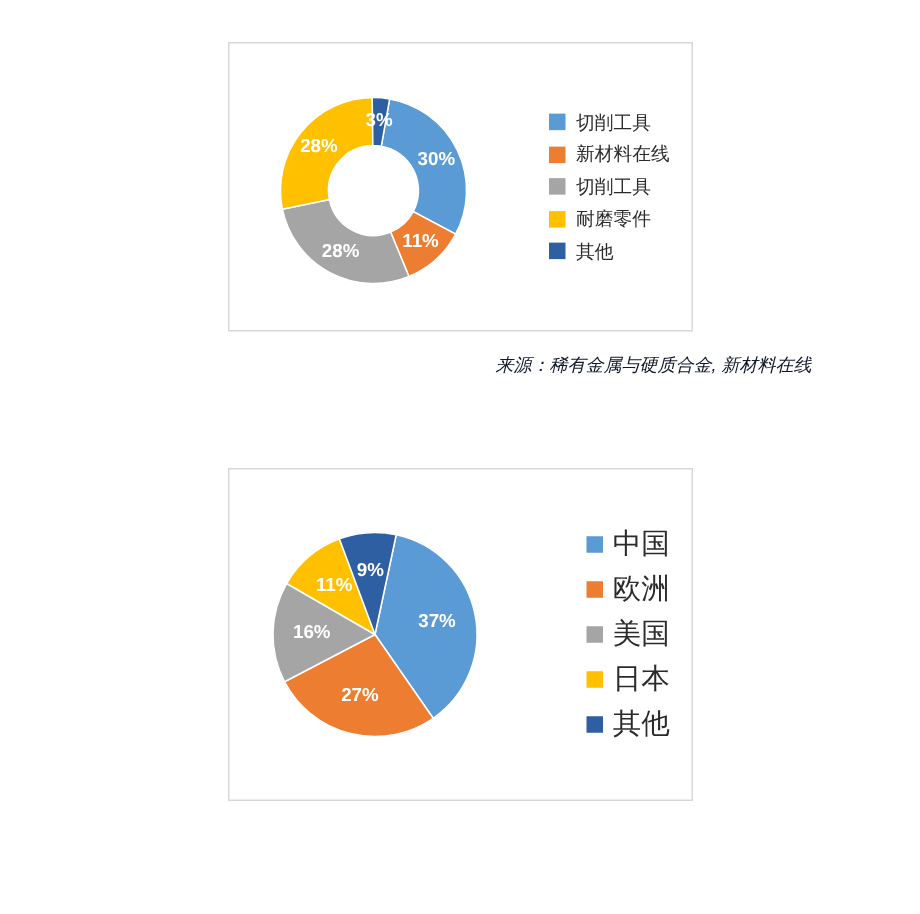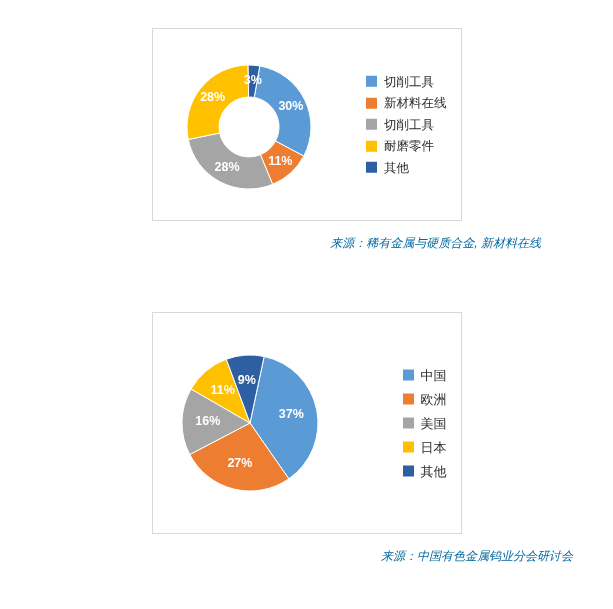--- a/index.html
+++ b/index.html
@@ -61,35 +61,35 @@
     width: 11px;
     height: 11px;
     flex: 0 0 auto;
   }
   .legend-label {
     font-size: 12.5px;
     color: #2b2b2b;
     line-height: 1;
     white-space: nowrap;
   }
-  #fig2 .legend-label { font-size: 13px; }
+  #fig2 .legend-label { font-size: 19px; }
 
   .svg-wrap { position: absolute; left: 0; top: 0; }
 
   .caption {
     text-align: center;
     font-size: 12.5px;
     color: #1a1a1a;
     margin-top: 14px;
     letter-spacing: 0.2px;
   }
   .source {
     text-align: right;
     font-size: 12px;
-    color: #0369a1;
+    color: #0f172a;
     font-style: italic;
     margin-top: 14px;
     padding-right: 72px;
   }
   #fig2 .source { padding-right: 40px; }
 
   .slice-label {
     font-size: 12.5px;
     font-weight: bold;
     fill: #ffffff;
@@ -175,14 +175,13 @@
         <div class="legend-item">
           <span class="legend-swatch" style="background: rgb(255, 192, 0);"></span>
           <span class="legend-label">日本</span>
         </div>
         <div class="legend-item">
           <span class="legend-swatch" style="background: rgb(46, 95, 163);"></span>
           <span class="legend-label">其他</span>
         </div>
       </div>
   </div>
-  <div class="source">来源：中国有色金属钨业分会研讨会</div>
 </div>
 
 </body></html>

